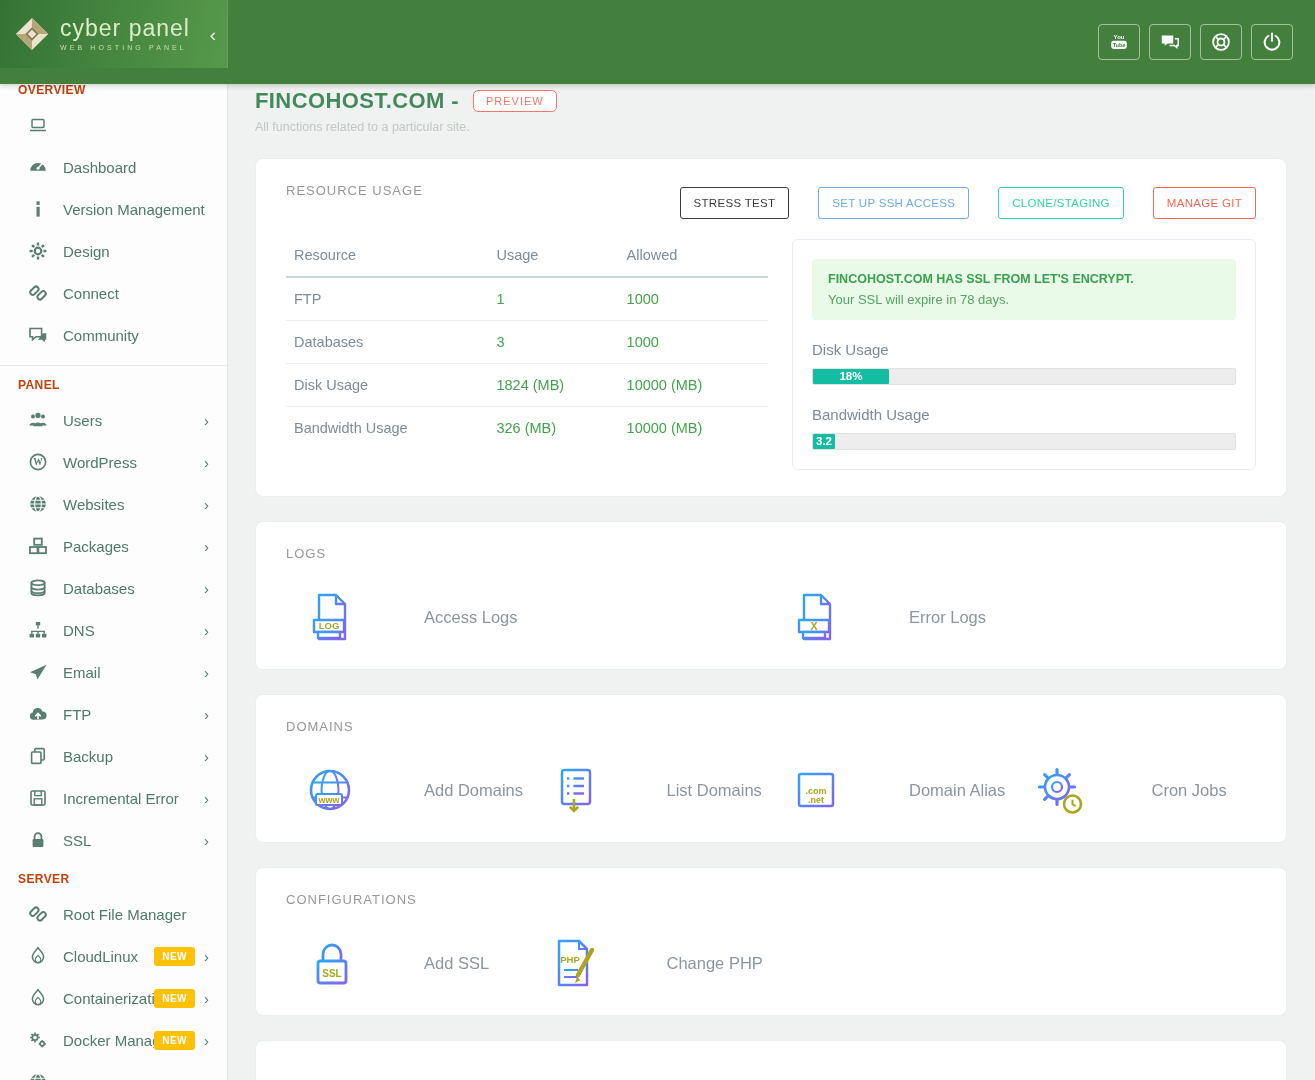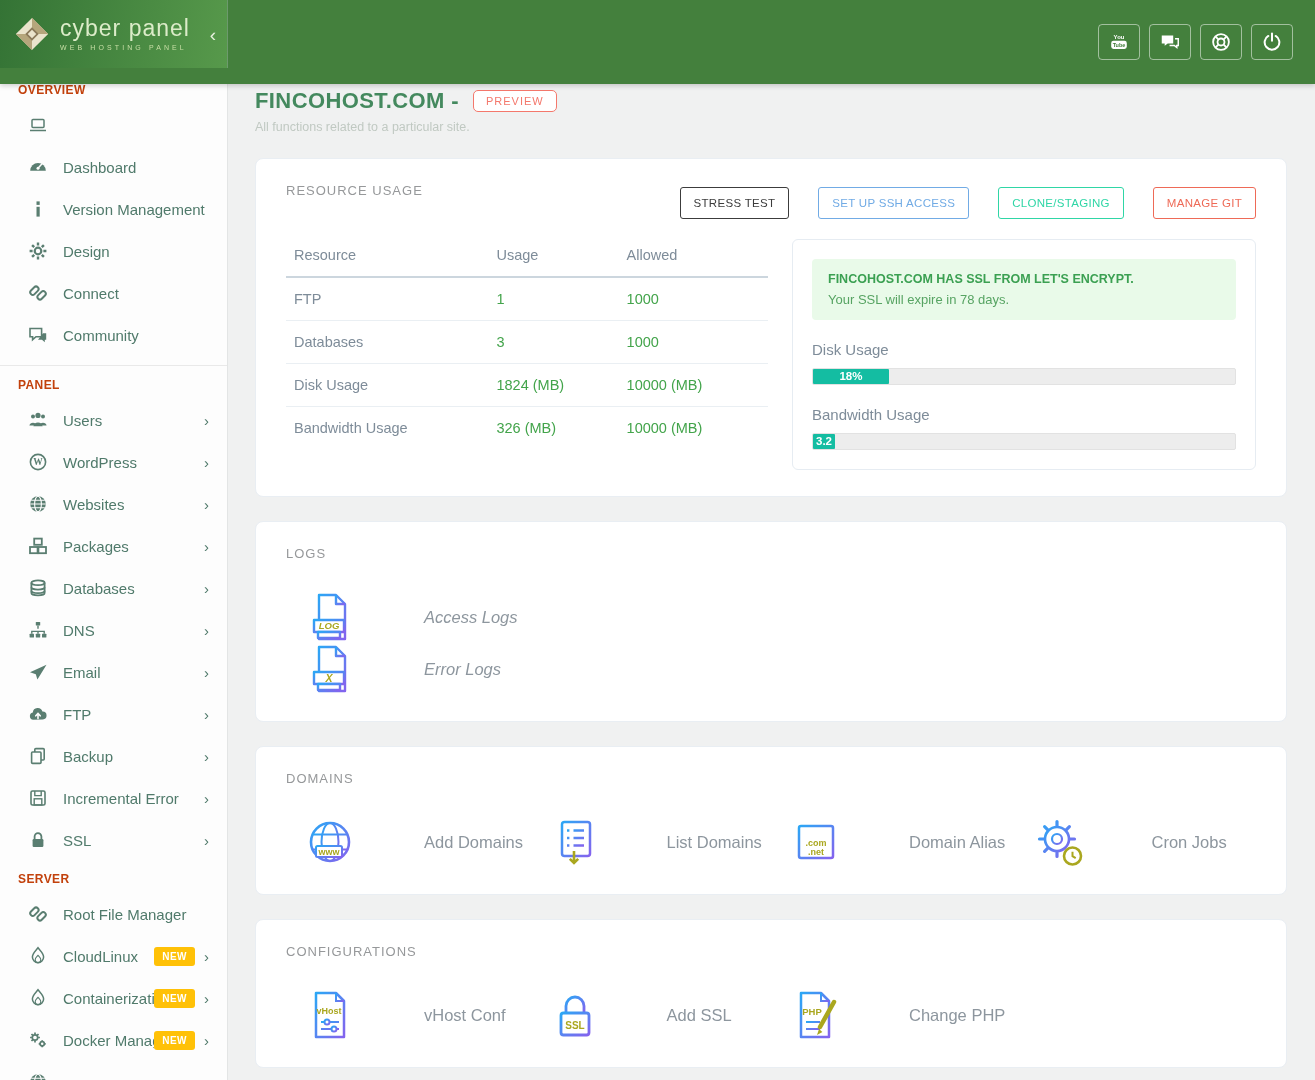--- a/index.html
+++ b/index.html
@@ -62,21 +62,21 @@
   .res-table td.val { color:#43a44b; }
   .stats { flex:1 1 auto; border:1px solid #e6ecf2; border-radius:6px; padding:19px; align-self:flex-start; }
   .notice { background:#e9fae9; border-radius:4px; padding:13px 16px; }
   .notice-title { font-size:12.5px; font-weight:bold; color:#3ba052; }
   .notice-body { font-size:13px; color:#57a463; margin-top:6px; }
   .p-label { font-size:15px; color:#7e8c99; margin-top:21px; }
   .track { margin-top:10px; height:17px; background:#ededed; border:1px solid #e2e2e2; border-radius:2px; }
   .fill { height:100%; background:#14bda2; color:#fff; font-size:11.5px; font-weight:bold;
     text-align:center; line-height:15px; white-space:nowrap; border-radius:1px; }
   .fill.small { min-width:22px; }
-  .tiles2 { display:grid; grid-template-columns:1fr; margin-top:30px;font-style:italic; }
+  .tiles2 { display:grid; grid-template-columns:1fr 1fr; margin-top:30px; }
   .tiles4 { display:grid; grid-template-columns:1fr 1fr 1fr 1fr; margin-top:30px; }
   .tile { display:flex; align-items:center; gap:22px; cursor:pointer; padding-left:20px; }
   .tile svg.ti { width:52px; height:52px; flex:0 0 52px; }
   .tile-label { font-size:16.5px; color:#8d969e; white-space:nowrap;margin-left:44px; }
   .partial-card { height:40px; border:1px solid #e9eef3; border-bottom:none;
     border-radius:8px 8px 0 0; background:#fff; margin-top:24px; }
   .hiddefs { position:absolute; width:0; height:0; overflow:hidden; }
 </style>
 </head>
 <body>
@@ -601,33 +601,20 @@
         <span class="tile-label">Cron Jobs</span>
       </div>
     </div>
   </div>
 
   <div class="card">
     <div class="card-title">CONFIGURATIONS</div>
     <div class="tiles4">
       <div class="tile">
         <svg class="ti" viewBox="0 0 52 52">
-          <path d="M10 4h20l8 8v36H10z" fill="#fff" stroke="url(#gb)" stroke-width="2.5" stroke-linejoin="round"></path>
-          <path d="M30 4v8h8" fill="none" stroke="url(#gb)" stroke-width="2"></path>
-          <text x="23" y="25" font-size="9" font-weight="bold" fill="#aaa71f" text-anchor="middle">vHost</text>
-          <g stroke="url(#gb)" stroke-width="2.2" fill="none">
-              <path d="M15 33h18M15 40h18"></path>
-            </g>
-          <circle cx="21" cy="33" r="2.5" fill="#fff" stroke="url(#gb)" stroke-width="2"></circle>
-          <circle cx="28" cy="40" r="2.5" fill="#fff" stroke="url(#gb)" stroke-width="2"></circle>
-        </svg>
-        <span class="tile-label">vHost Conf</span>
-      </div>
-      <div class="tile">
-        <svg class="ti" viewBox="0 0 52 52">
           <path d="M17 24v-7a9 9 0 0 1 18 0v7" fill="none" stroke="url(#gb)" stroke-width="2.8"></path>
           <rect x="12" y="24" width="28" height="22" rx="2.5" fill="#fff" stroke="url(#gb)" stroke-width="2.8"></rect>
           <text x="26" y="39.5" font-size="10" font-weight="bold" fill="#aaa71f" text-anchor="middle">SSL</text>
         </svg>
         <span class="tile-label">Add SSL</span>
       </div>
       <div class="tile">
         <svg class="ti" viewBox="0 0 52 52">
           <path d="M10 4h20l8 8v36H10z" fill="#fff" stroke="url(#gb)" stroke-width="2.5" stroke-linejoin="round"></path>
           <path d="M30 4v8h8" fill="none" stroke="url(#gb)" stroke-width="2"></path>

